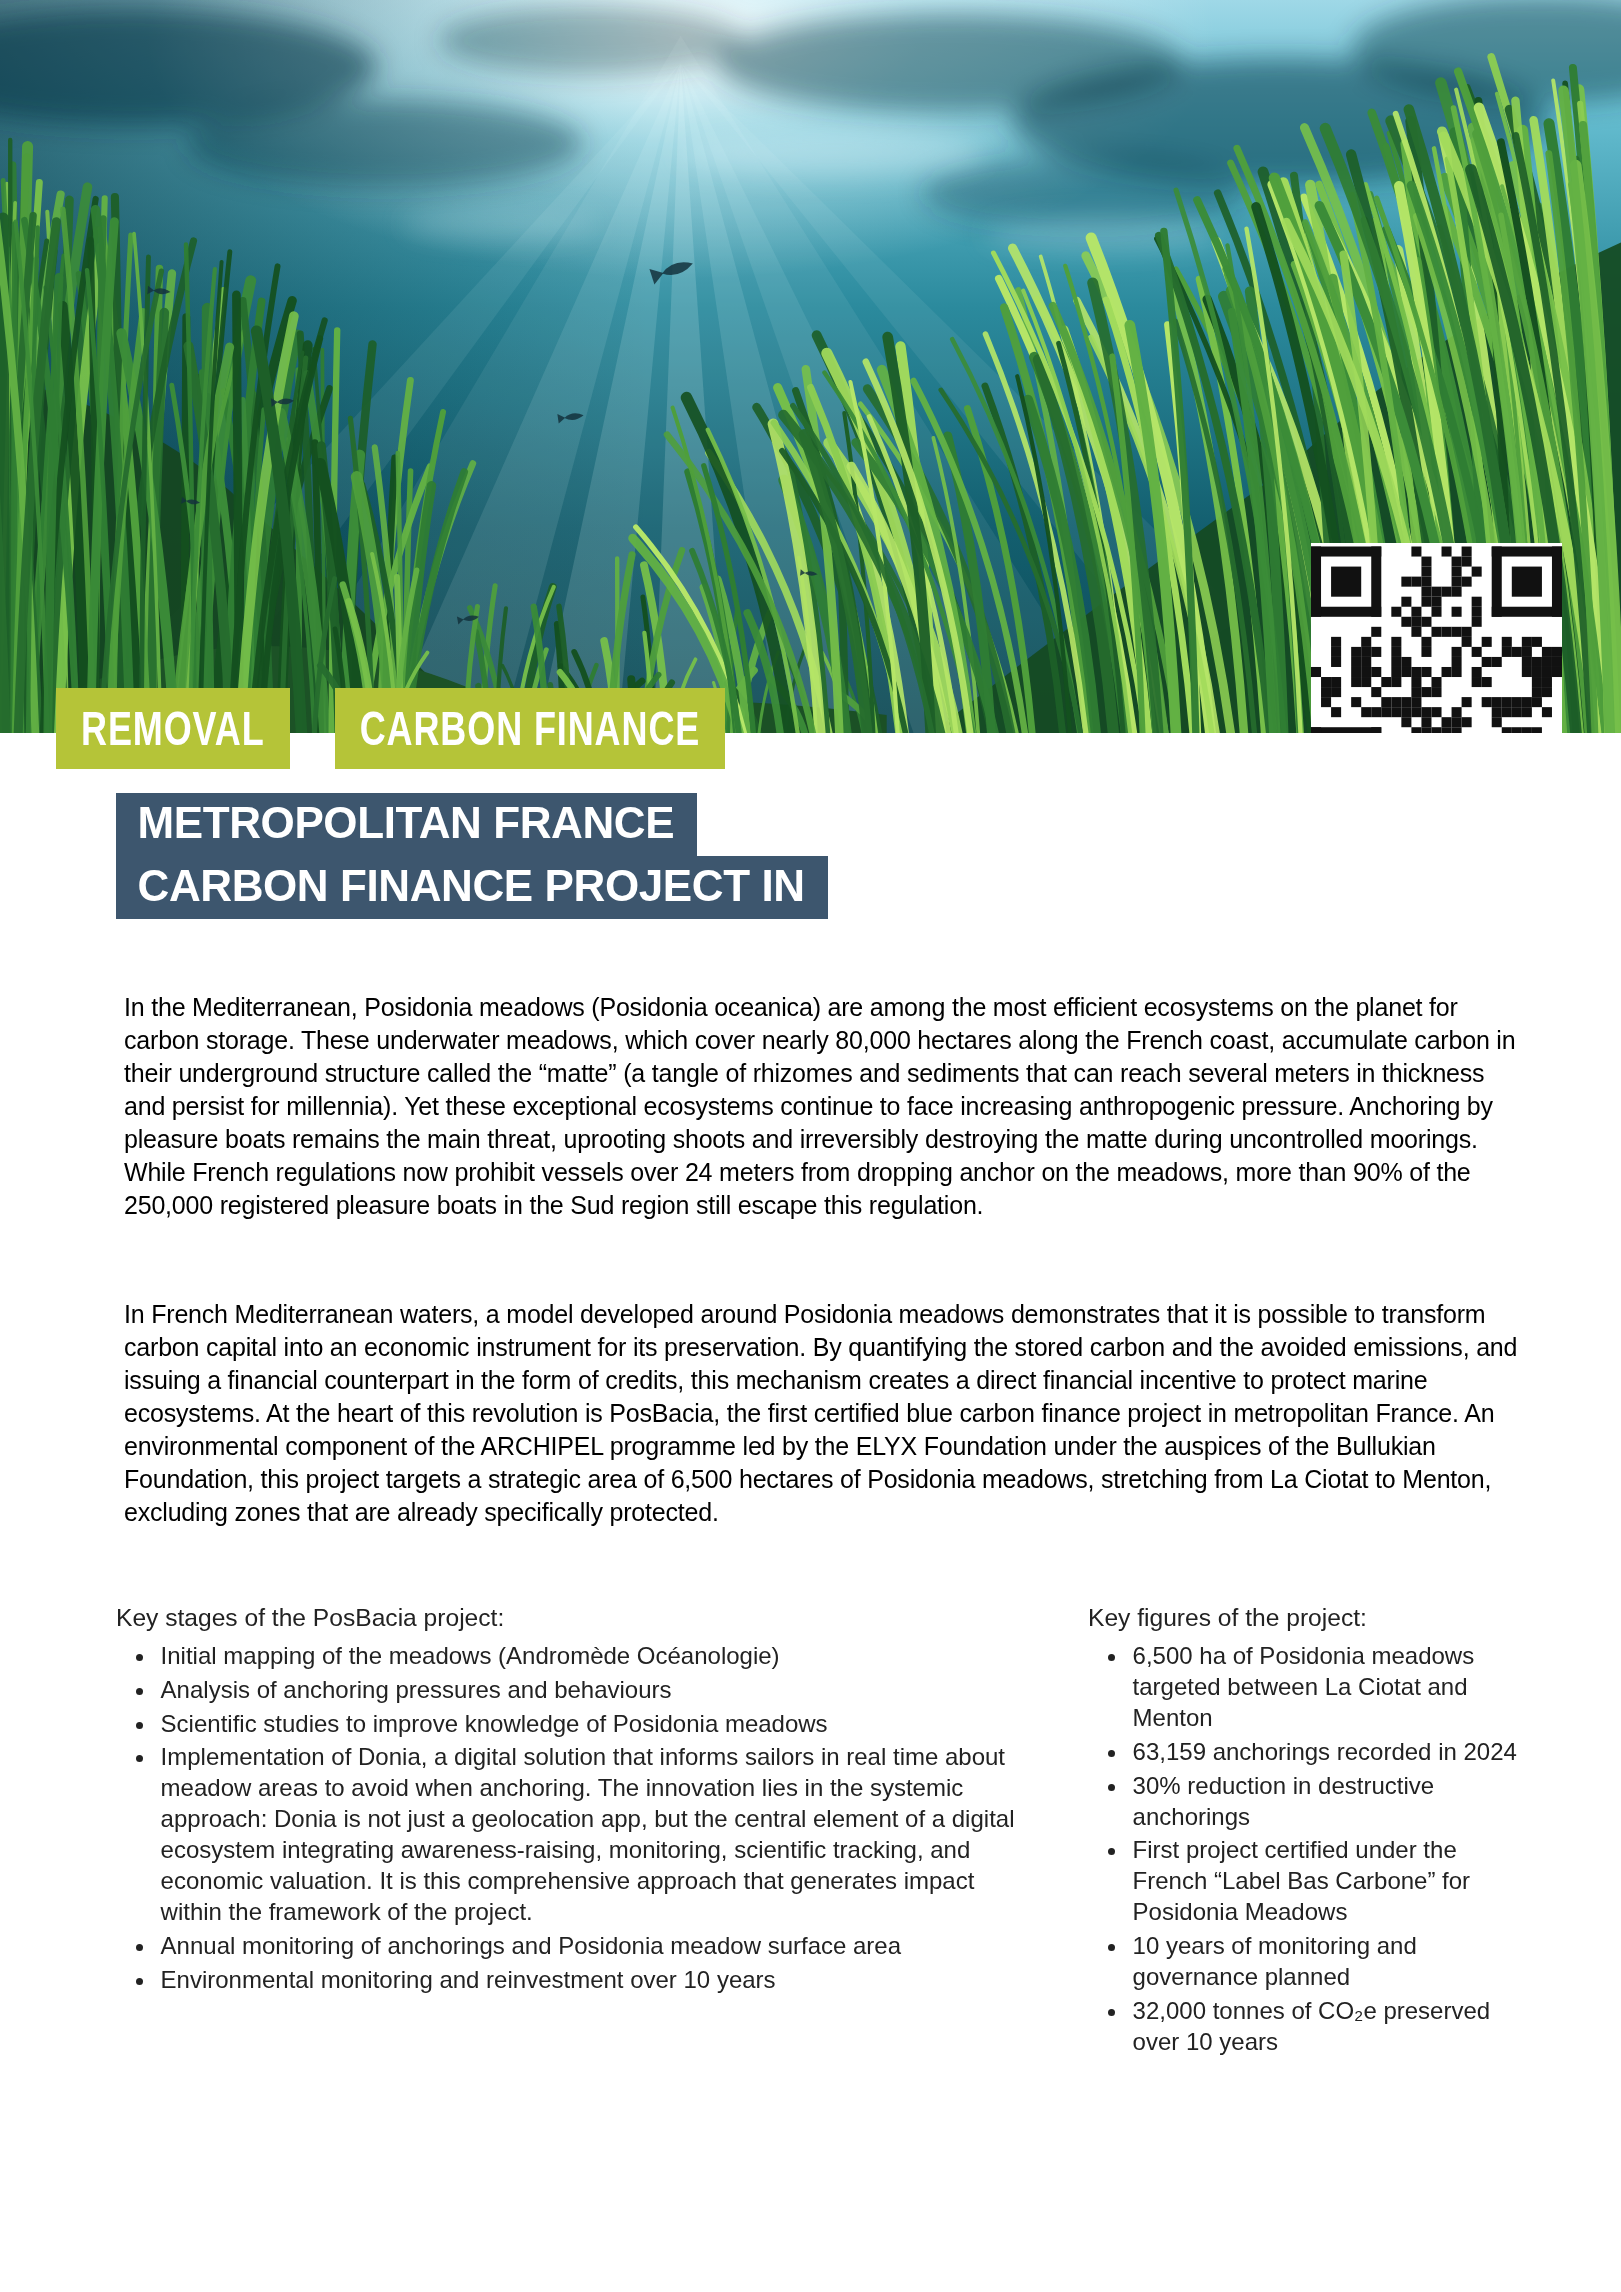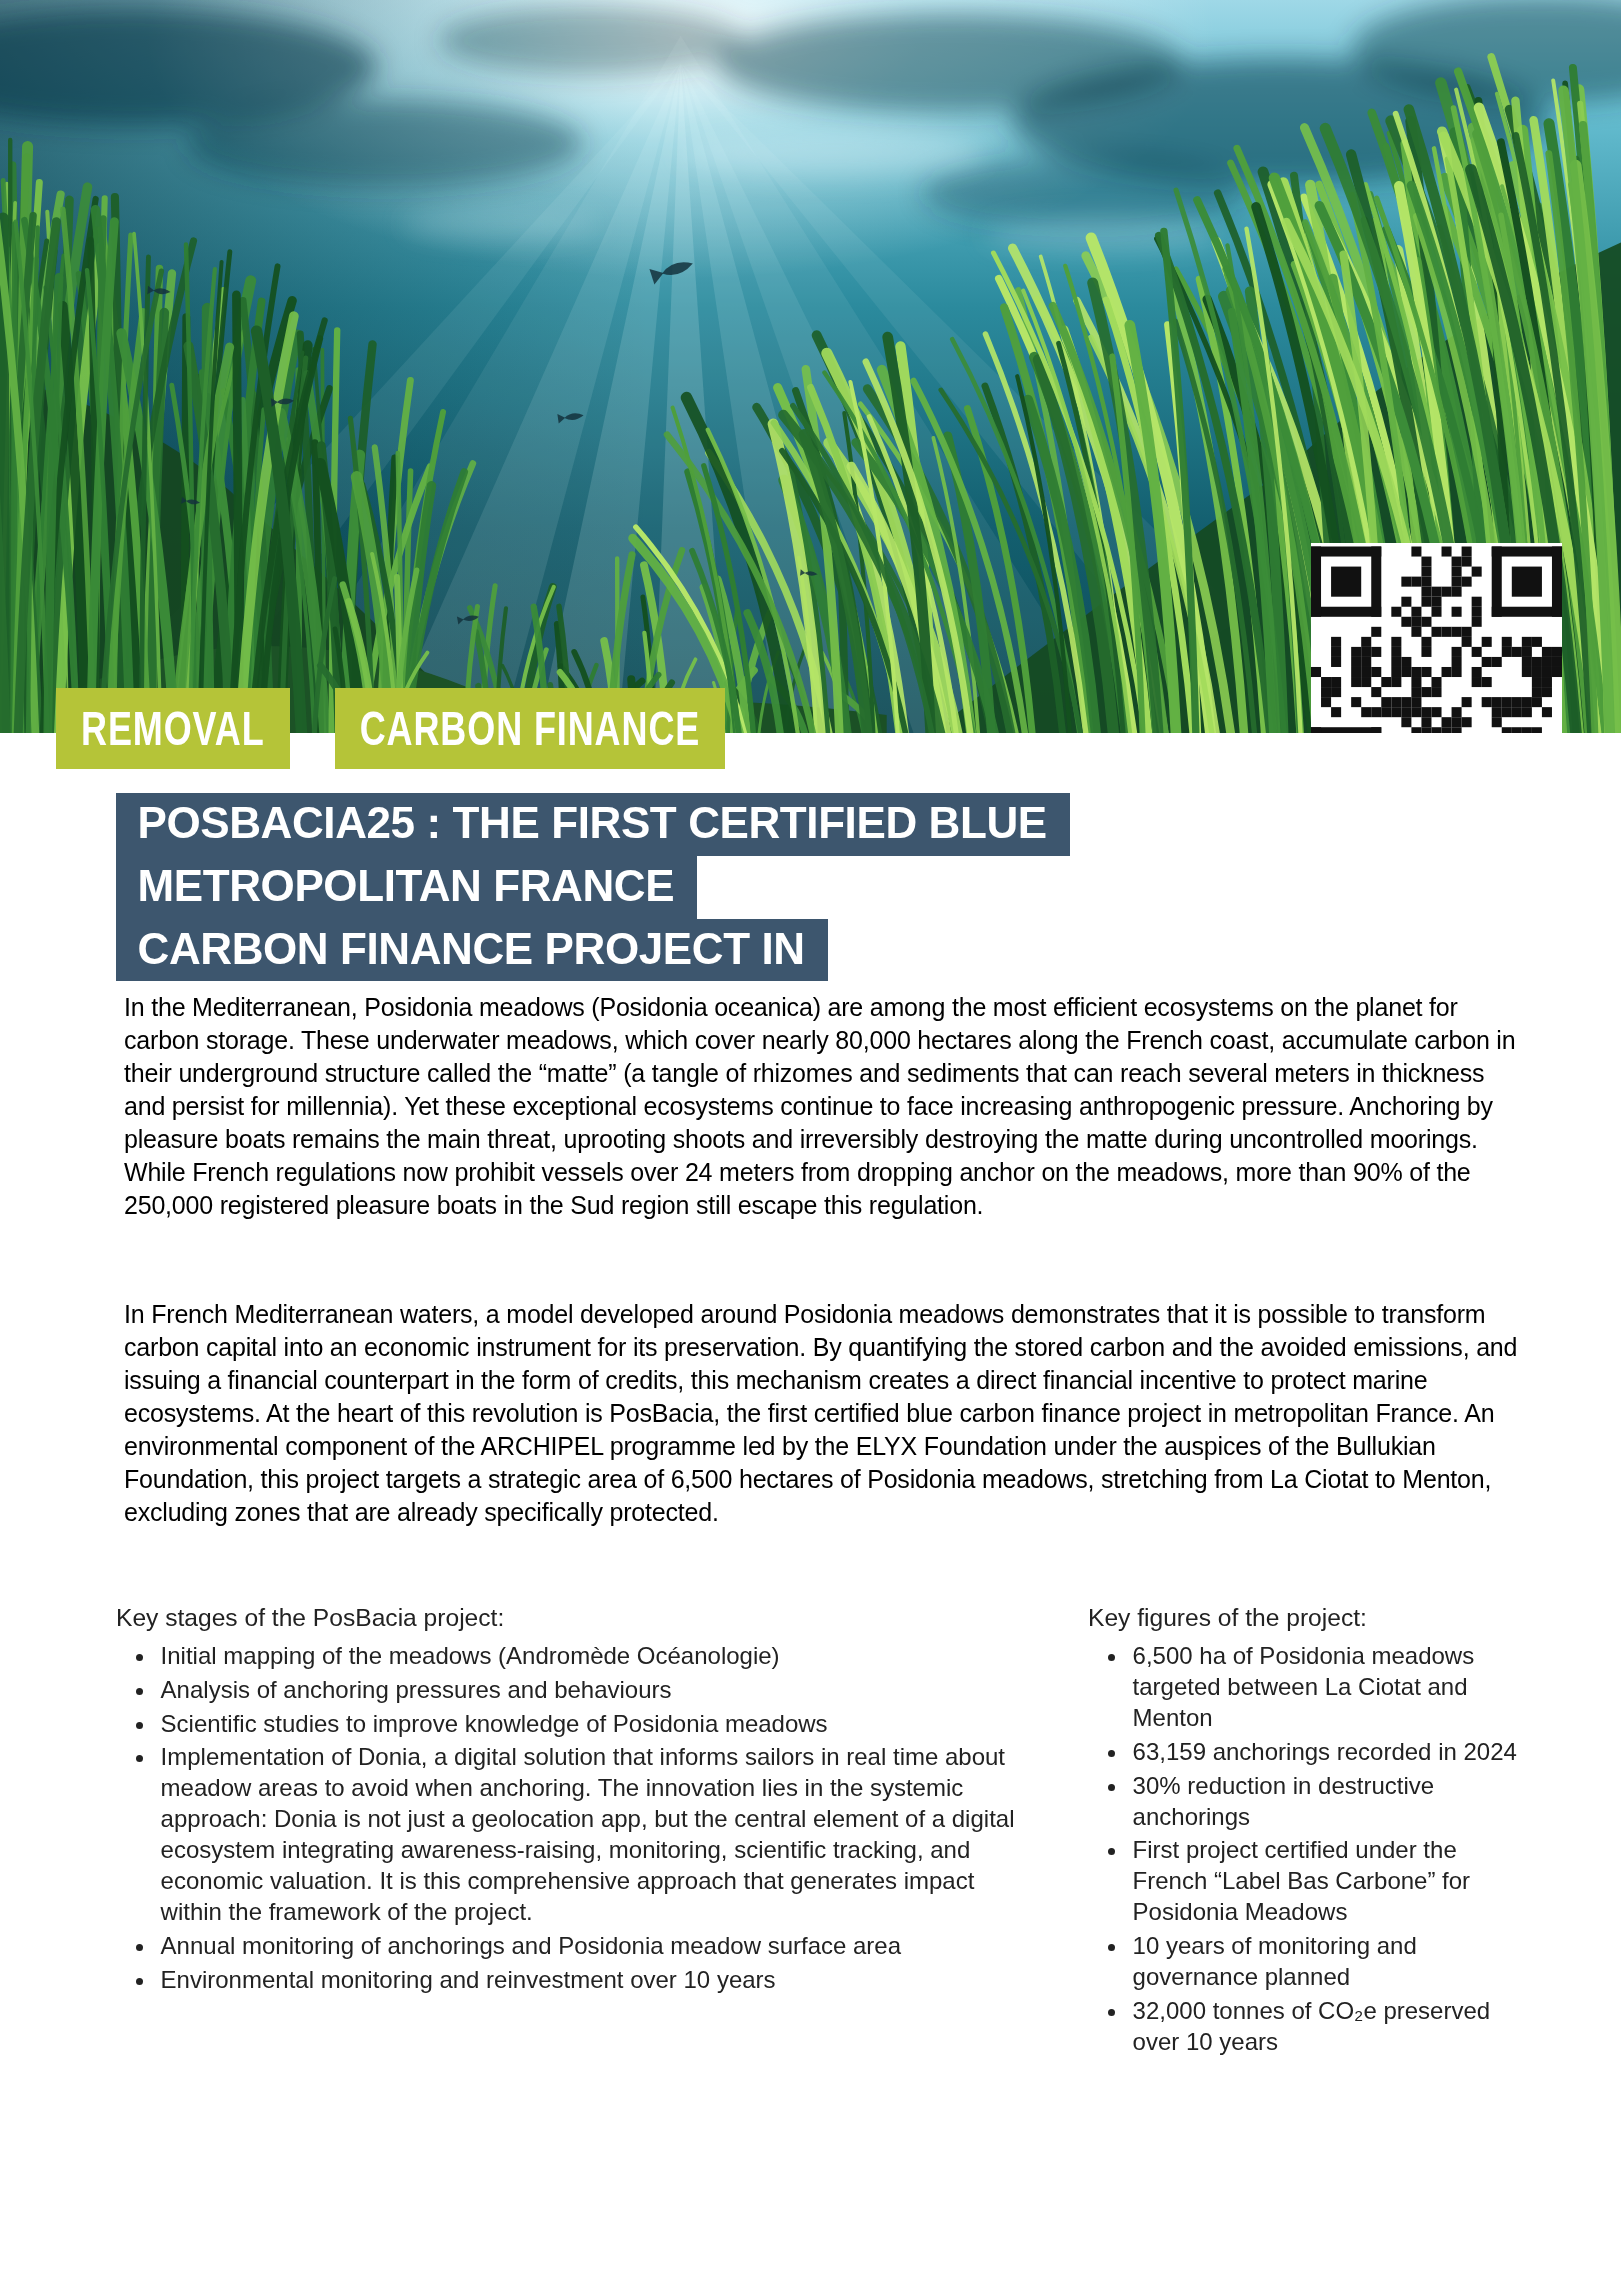--- a/index.html
+++ b/index.html
@@ -758,21 +758,20 @@
   <div class="tags">
     <span class="tag">
         <span class="tx">REMOVAL</span>
       </span>
     <span class="tag">
         <span class="tx">CARBON FINANCE</span>
       </span>
   </div>
 
   <h1 class="title">
-    <span class="line">POSBACIA25 : THE FIRST CERTIFIED BLUE</span>
     <span class="line">METROPOLITAN FRANCE</span>
     <span class="line">CARBON FINANCE PROJECT IN</span>
   </h1>
 
   <p class="para" id="para1">In the Mediterranean, Posidonia meadows (Posidonia oceanica) are among the most efficient ecosystems on the planet for carbon storage. These underwater meadows, which cover nearly 80,000 hectares along the French coast, accumulate carbon in their underground structure called the “matte” (a tangle of rhizomes and sediments that can reach several meters in thickness and persist for millennia). Yet these exceptional ecosystems continue to face increasing anthropogenic pressure. Anchoring by pleasure boats remains the main threat, uprooting shoots and irreversibly destroying the matte during uncontrolled moorings. While French regulations now prohibit vessels over 24 meters from dropping anchor on the meadows, more than 90% of the 250,000 registered pleasure boats in the Sud region still escape this regulation.</p>
   <p class="para" id="para2">In French Mediterranean waters, a model developed around Posidonia meadows demonstrates that it is possible to transform carbon capital into an economic instrument for its preservation. By quantifying the stored carbon and the avoided emissions, and issuing a financial counterpart in the form of credits, this mechanism creates a direct financial incentive to protect marine ecosystems. At the heart of this revolution is PosBacia, the first certified blue carbon finance project in metropolitan France. An environmental component of the ARCHIPEL programme led by the ELYX Foundation under the auspices of the Bullukian Foundation, this project targets a strategic area of 6,500 hectares of Posidonia meadows, stretching from La Ciotat to Menton, excluding zones that are already specifically protected.</p>
 
   <div class="columns">
     <div class="col-left">
       <div class="col-h">Key stages of the PosBacia project:</div>

